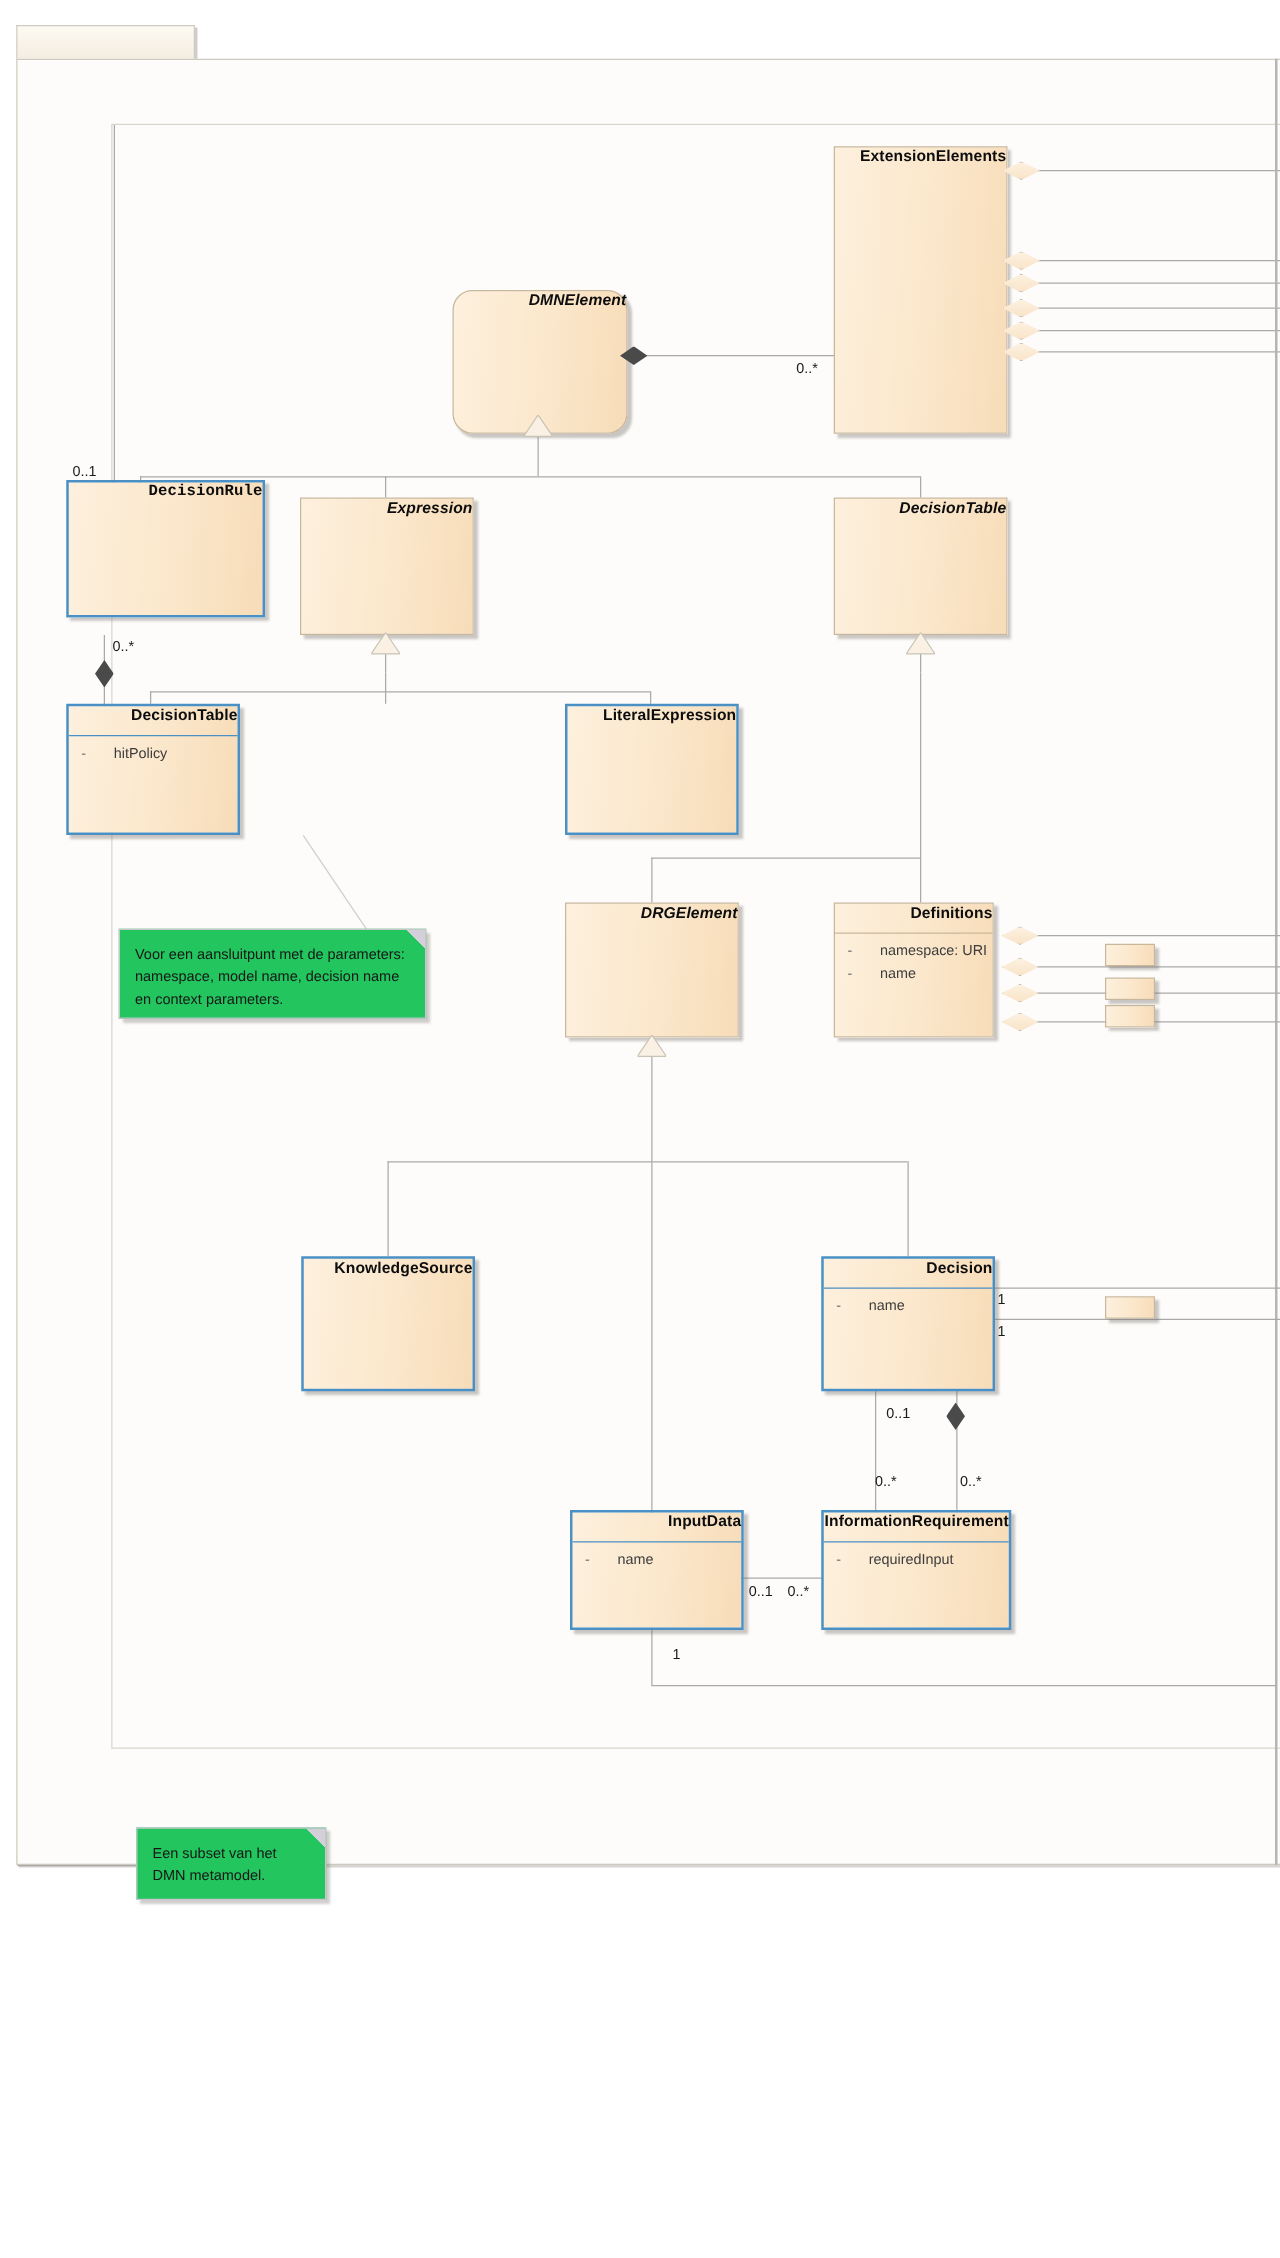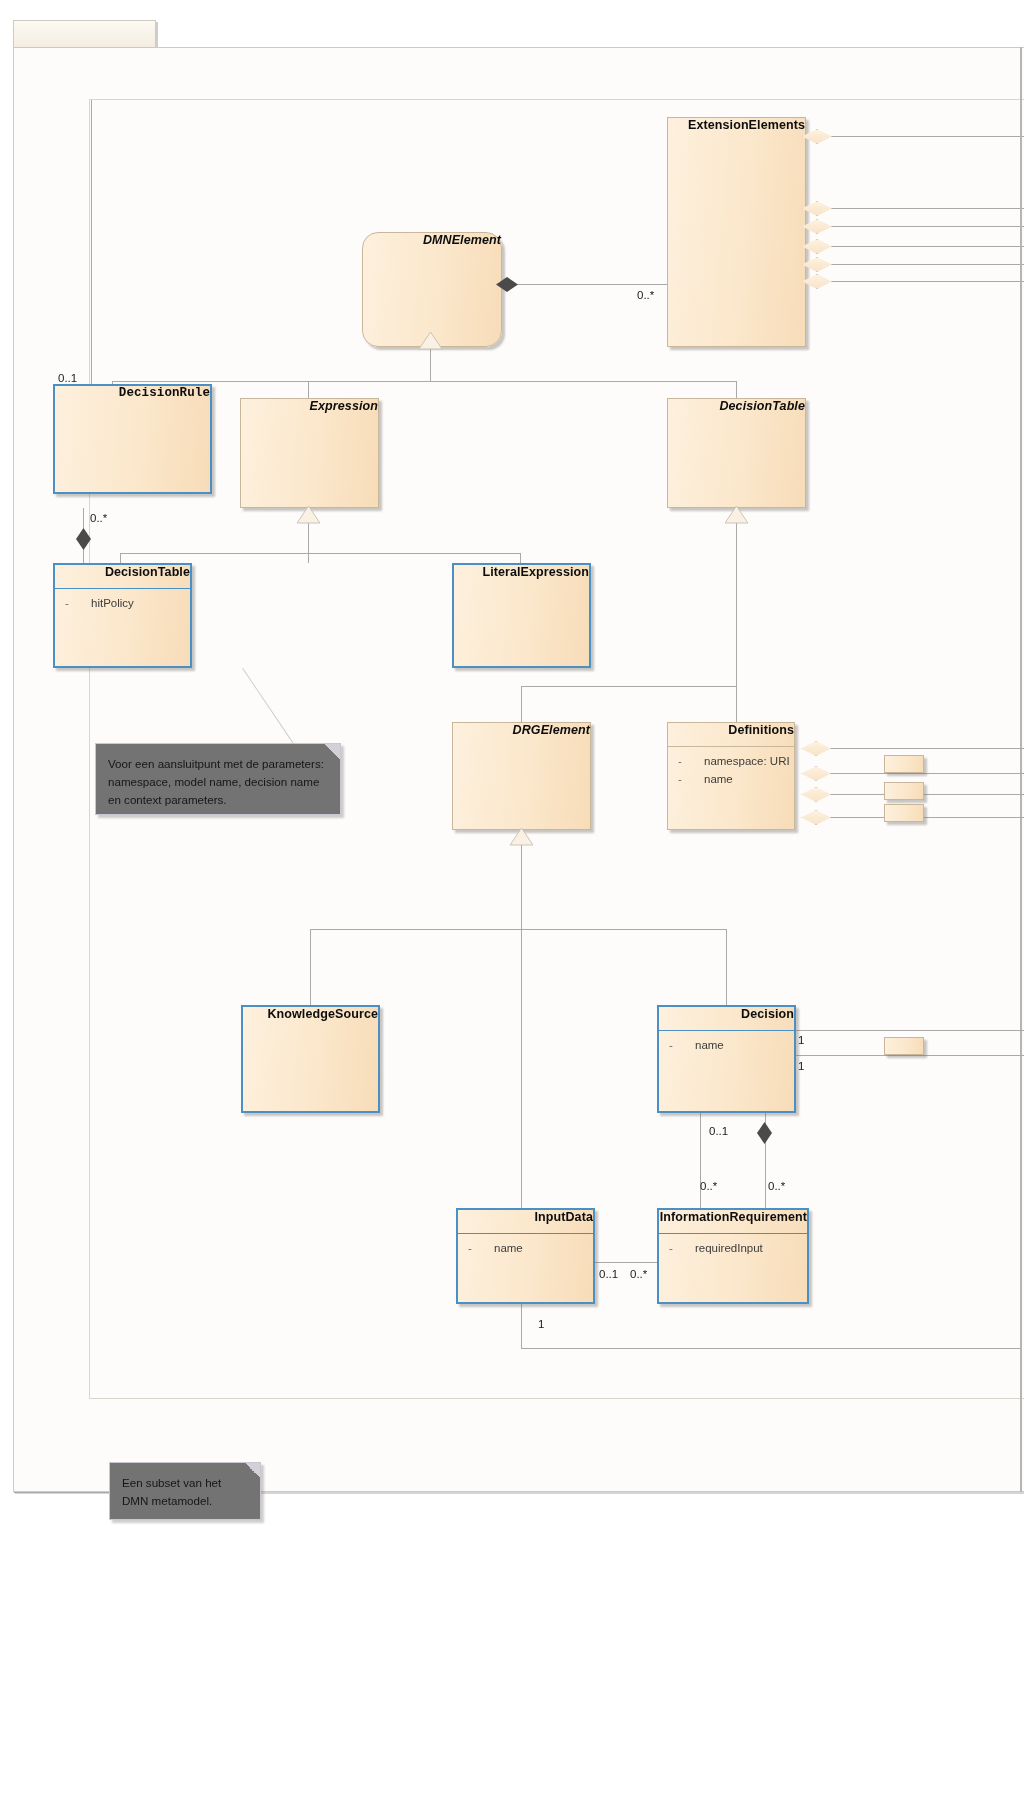--- a/index.html
+++ b/index.html
@@ -45,21 +45,21 @@
   .cls.plain .sep{border-top:1px solid #c9b79c;}
   .cls .attrs{padding:7px 0 0 0;}
   .cls .attr{
     display:block;font-size:11.5px;color:#3c3c3c;padding:1px 0 5px 10px;white-space:nowrap;
   }
   .cls .attr .vis{display:inline-block;width:26px;color:#6b6b6b;}
 
   
   .note{
     position:absolute;box-sizing:border-box;
-    background:#737373;border:1px solid #c9c6d0;
+    background:#22c55e;border:1px solid #c9c6d0;
     box-shadow:3px 3px 2px rgba(120,115,110,.35);
     z-index:6;
   }
   .note .foldcorner{
     position:absolute;right:0;top:0;width:15px;height:15px;
     background:linear-gradient(225deg,#d3d0da 0%,#d3d0da 50%,transparent 50%);
   }
   .note .ntext{
     display:block;font-size:11.6px;line-height:1.55;color:#161616;padding:11px 12px 8px 12px;
   }

